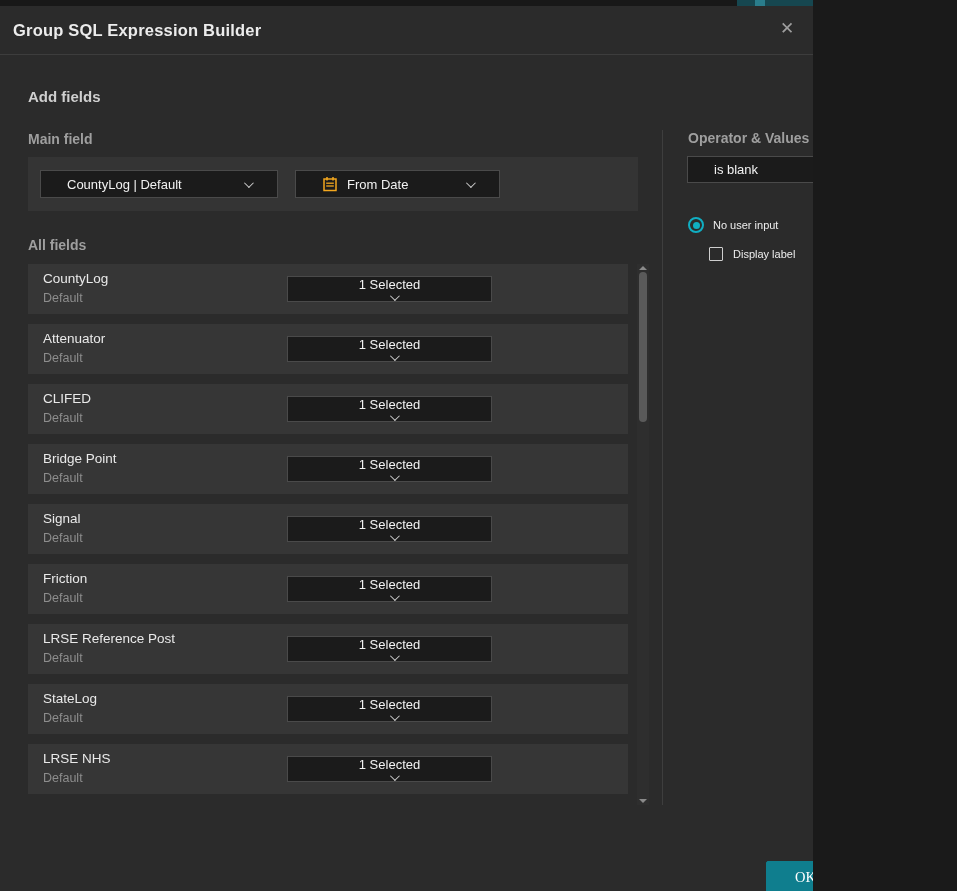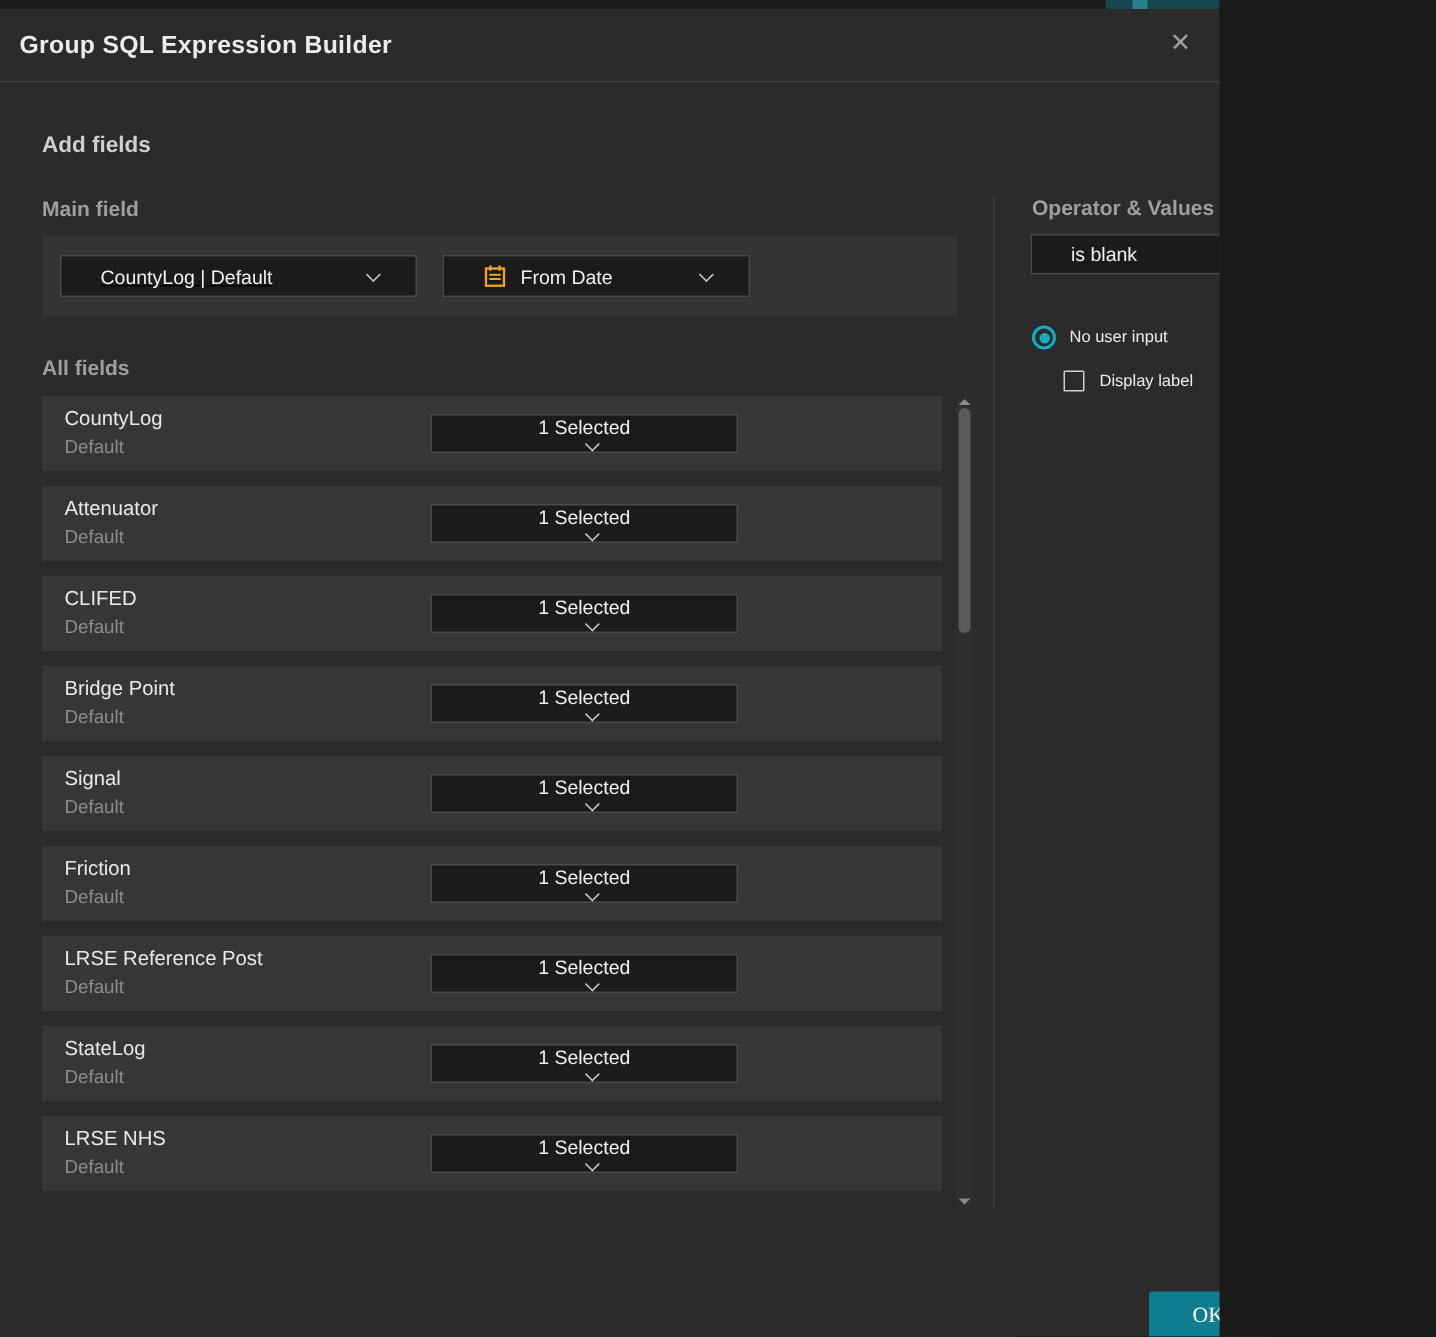--- a/index.html
+++ b/index.html
@@ -94,21 +94,21 @@
     <span class="title">Group SQL Expression Builder</span>
   </div>
   <button class="close-btn">
     <span>✕</span>
   </button>
 
   <div class="section-heading" style="top:88px;">Add fields</div>
   <div class="sub-label" style="left:28px; top:131px;">Main field</div>
 
   <div class="main-panel">
-    <div class="select" style="left:12px; top:13px; width:238px;text-decoration:underline;">
+    <div class="select" style="left:12px; top:13px; width:238px;">
       <span class="select-value">CountyLog | Default</span>
       <span class="chevron"></span>
     </div>
     <div class="select" style="left:267px; top:13px; width:205px;">
       <span class="cal-icon">
         <svg width="16" height="16" viewBox="0 0 16 16">
           <rect x="2" y="3" width="12" height="11.5" fill="none" stroke="#f3a71e" stroke-width="1.5"></rect>
           <line x1="5" y1="1" x2="5" y2="4.5" stroke="#f3a71e" stroke-width="1.5"></line>
           <line x1="11" y1="1" x2="11" y2="4.5" stroke="#f3a71e" stroke-width="1.5"></line>
           <line x1="4.2" y1="7.2" x2="11.8" y2="7.2" stroke="#f3a71e" stroke-width="1.3"></line>

